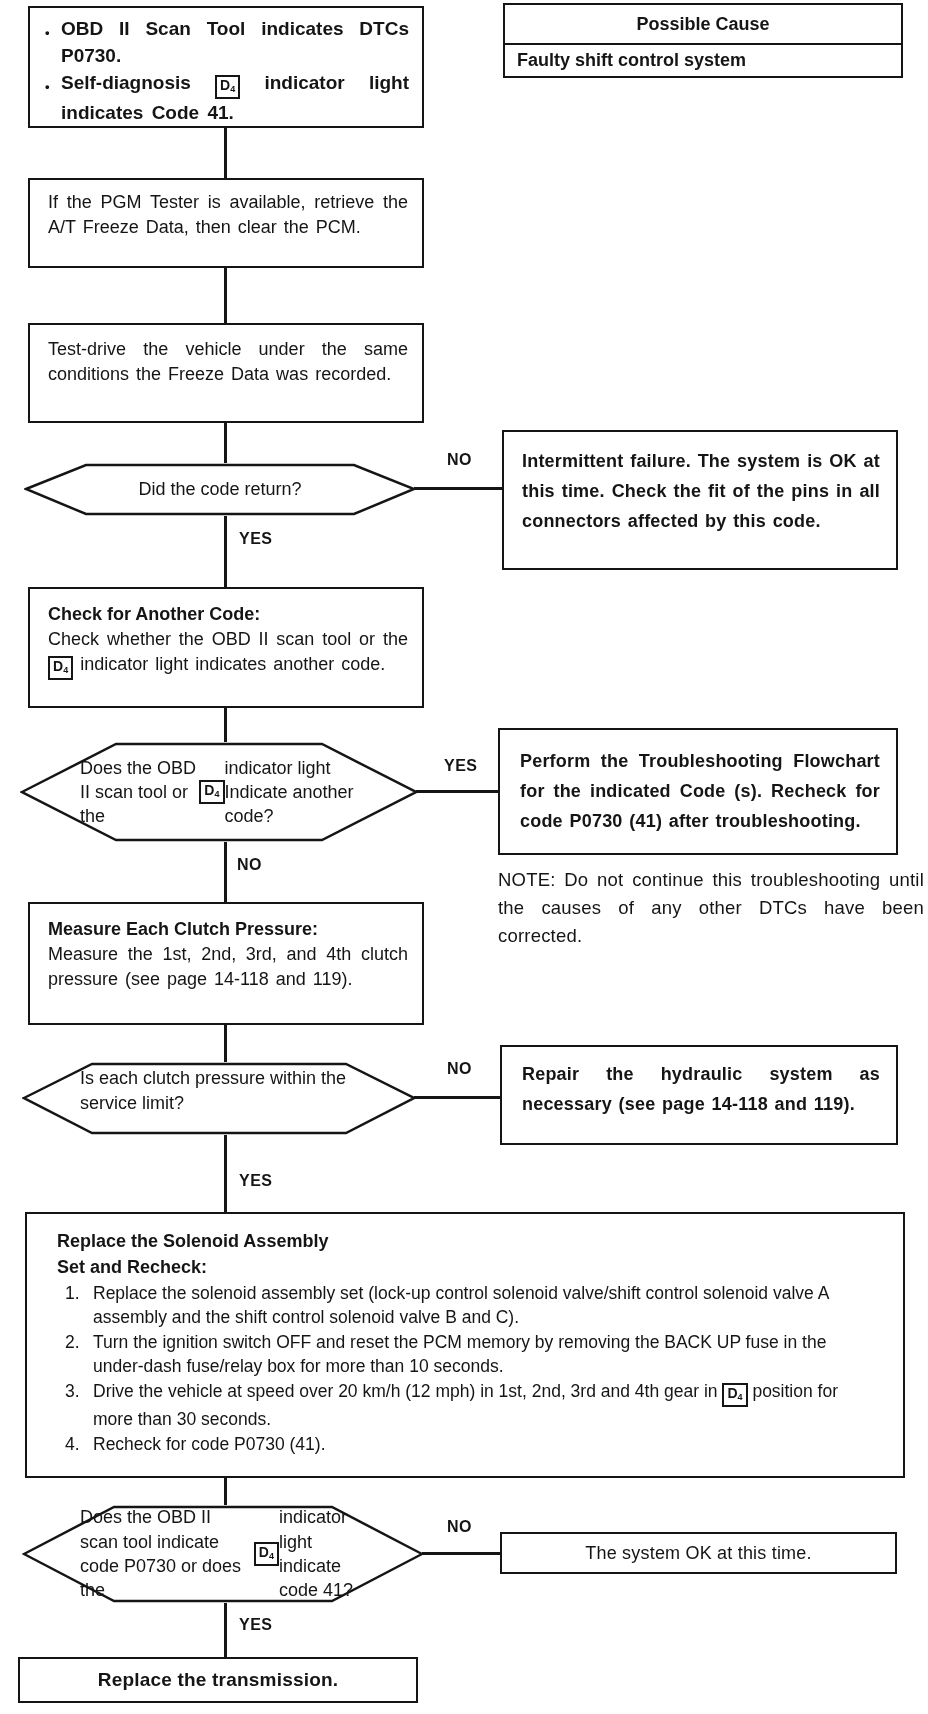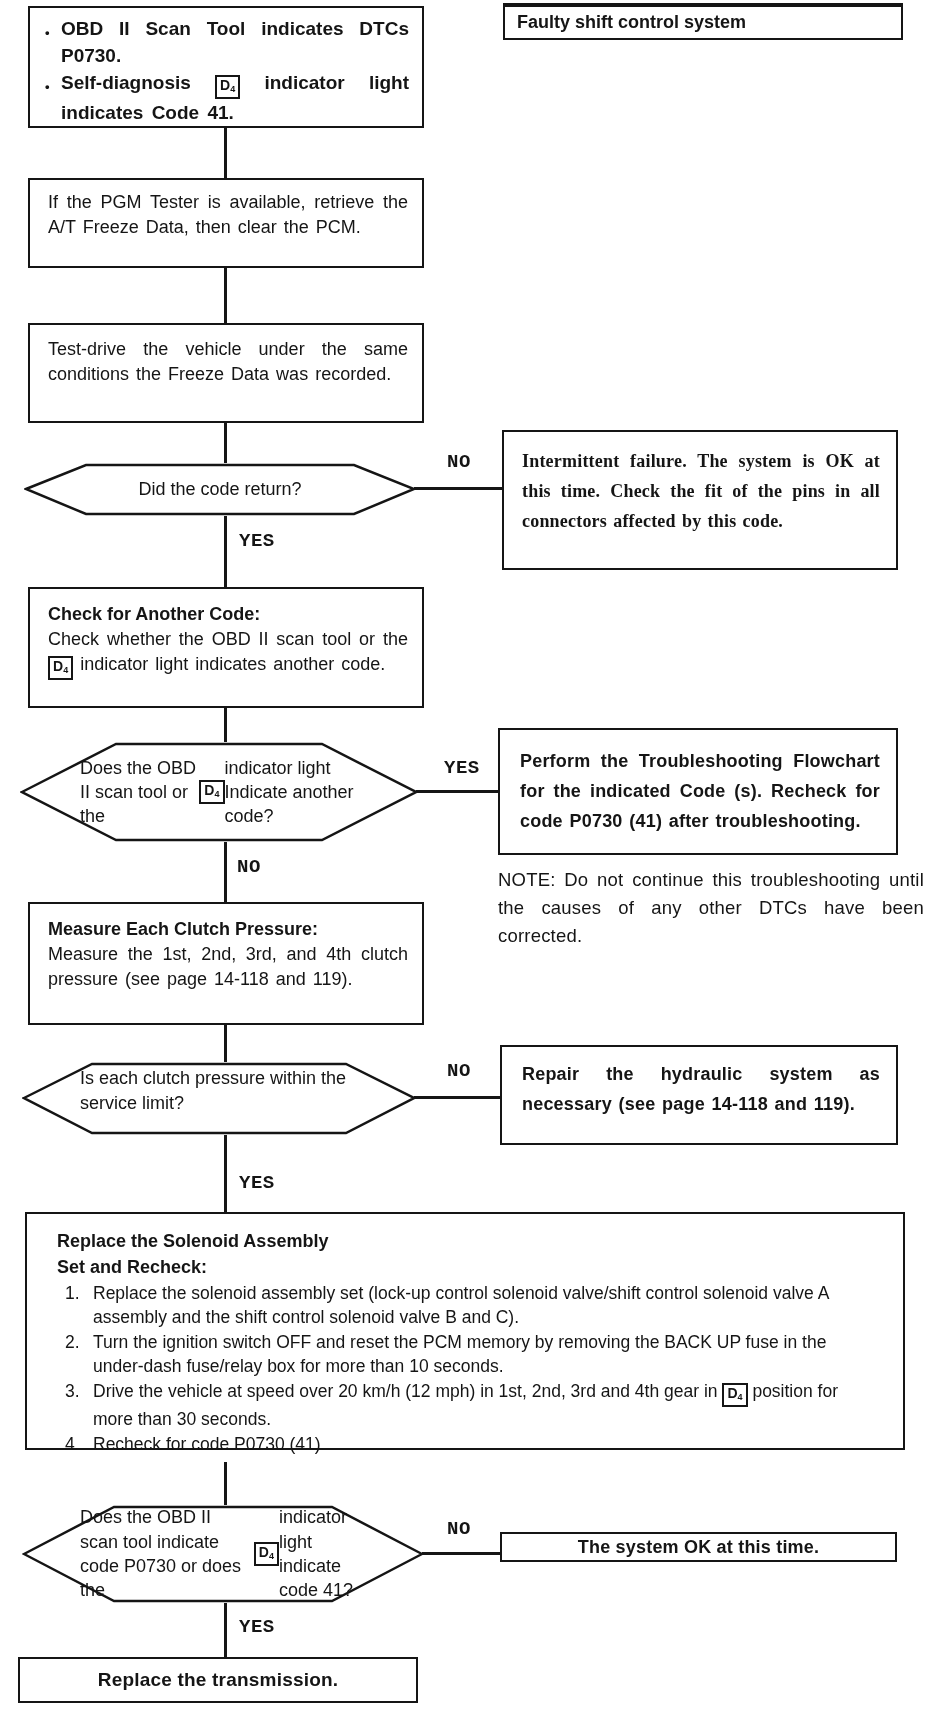--- a/index.html
+++ b/index.html
@@ -7,21 +7,21 @@
     position:relative;width:928px;height:1714px;background:#ffffff;
     font-family:"Liberation Sans", sans-serif;color:#151515;margin:0 auto;
     overflow:hidden;
   }
   .box{
     position:absolute;background:#fff;border:2.5px solid #151515;
     box-sizing:border-box;font-size:18px;line-height:1.38;color:#151515;
   }
   .justify{text-align:justify;}
   .vline,.hline{position:absolute;background:#151515;}
-  .lbl{position:absolute;font-weight:bold;font-size:19px;letter-spacing:.5px;color:#151515;font-family:Liberation Mono, monospace;}
+  .lbl{position:absolute;font-weight:bold;font-size:16px;letter-spacing:.5px;color:#151515;}
   .hex{position:absolute;}
   .hex svg{position:absolute;left:0;top:0;display:block;}
   .hex-text{position:absolute;inset:0;display:flex;align-items:center;font-size:18px;line-height:1.35;}
   .d4-icon{
     display:inline-block;border:2px solid #151515;padding:0 3px;
     font-weight:bold;font-size:14px;line-height:16px;vertical-align:-1px;background:#fff;
   }
   .d4-icon sub{font-size:9px;vertical-align:-2px;}
   .bullet-row{display:flex;}
   .bullet-row .bullet{flex:none;width:16px;font-size:13px;padding-top:4px;}
@@ -70,37 +70,38 @@
       <span class="bullet">•</span>
       <span class="btext">OBD II Scan Tool indicates DTCs P0730.</span>
     </div>
     <div class="bullet-row">
       <span class="bullet">•</span>
       <span class="btext">Self-diagnosis <span class="d4-icon">D<sub>4</sub></span> indicator light indicates Code 41.</span>
     </div>
   </div>
 
   <div class="pc-table" style="left:503px;top:3px;width:400px;">
+    <div class="pc-header">Possible Cause</div>
     <div class="pc-row">Faulty shift control system</div>
   </div>
 
   <div class="box justify" style="left:28px;top:178px;width:396px;height:90px;padding:10px 14px 10px 18px;line-height:25px;word-spacing:2px;">If the PGM Tester is available, retrieve the A/T Freeze Data, then clear the PCM.</div>
 
   <div class="box justify" style="left:28px;top:323px;width:396px;height:100px;padding:12px 14px 10px 18px;line-height:25px;word-spacing:2px;">Test-drive the vehicle under the same conditions the Freeze Data was recorded.</div>
 
   <div class="hex" style="left:24px;top:463px;width:392px;height:53px;">
     <svg width="392" height="53">
       <polygon points="2,26 62,2 330,2 390,26 330,51 62,51" fill="#ffffff" stroke="#151515" stroke-width="2.5"></polygon>
     </svg>
     <div class="hex-text" style="justify-content:center;">Did the code return?</div>
   </div>
   <div class="lbl" style="left:447px;top:451px;">NO</div>
   <div class="lbl" style="left:239px;top:530px;">YES</div>
 
-  <div class="box rbold" style="left:502px;top:430px;width:396px;height:140px;padding:14px 16px 10px 18px;font-size:18px;font-family:Liberation Serif, serif;">Intermittent failure. The system is OK at this time. Check the fit of the pins in all connectors affected by this code.</div>
+  <div class="box rbold" style="left:502px;top:430px;width:396px;height:140px;padding:14px 16px 10px 18px;font-size:18px;">Intermittent failure. The system is OK at this time. Check the fit of the pins in all connectors affected by this code.</div>
 
   <div class="box" style="left:28px;top:587px;width:396px;height:121px;padding:13px 14px 10px 18px;line-height:25px;">
     <div class="title-line">Check for Another Code:</div>
     <div class="justify" style="word-spacing:2px;">Check whether the OBD II scan tool or the <span class="d4-icon">D<sub>4</sub></span> indicator light indicates another code.</div>
   </div>
 
   <div class="hex" style="left:20px;top:742px;width:398px;height:100px;">
     <svg width="398" height="100">
       <polygon points="2,50 96,2 302,2 396,50 302,98 96,98" fill="#ffffff" stroke="#151515" stroke-width="2.5"></polygon>
     </svg>
@@ -122,21 +123,21 @@
     <svg width="394" height="73">
       <polygon points="2,36 70,2 324,2 392,36 324,71 70,71" fill="#ffffff" stroke="#151515" stroke-width="2.5"></polygon>
     </svg>
     <div class="hex-text" style="padding:0 52px 16px 58px;">Is each clutch pressure within the service limit?</div>
   </div>
   <div class="lbl" style="left:447px;top:1060px;">NO</div>
   <div class="lbl" style="left:239px;top:1172px;">YES</div>
 
   <div class="box rbold" style="left:500px;top:1045px;width:398px;height:100px;padding:12px 16px 8px 20px;font-size:18px;">Repair the hydraulic system as necessary (see page 14-118 and 119).</div>
 
-  <div class="box" style="left:25px;top:1212px;width:880px;height:238px;padding:14px 22px 8px 30px;font-size:17.5px;line-height:24px;">
+  <div class="box" style="left:25px;top:1212px;width:880px;height:266px;padding:14px 22px 8px 30px;font-size:17.5px;line-height:24px;">
     <div class="title-line" style="font-size:18px;line-height:26px;">Replace the Solenoid Assembly</div>
     <div class="title-line" style="font-size:18px;line-height:26px;">Set and Recheck:</div>
     <div class="step">
       <span class="num">1.</span>
       <span class="stext">Replace the solenoid assembly set (lock-up control solenoid valve/shift control solenoid valve A assembly and the shift control solenoid valve B and C).</span>
     </div>
     <div class="step">
       <span class="num">2.</span>
       <span class="stext">Turn the ignition switch OFF and reset the PCM memory by removing the BACK UP fuse in the under-dash fuse/relay box for more than 10 seconds.</span>
     </div>
@@ -152,17 +153,17 @@
 
   <div class="hex" style="left:22px;top:1505px;width:402px;height:98px;">
     <svg width="402" height="98">
       <polygon points="2,49 92,2 310,2 400,49 310,96 92,96" fill="#ffffff" stroke="#151515" stroke-width="2.5"></polygon>
     </svg>
     <div class="hex-text" style="padding:0 52px 0 58px;">Does the OBD II scan tool indicate code P0730 or does the <span class="d4-icon">D<sub>4</sub></span> indica­tor light indicate code 41?</div>
   </div>
   <div class="lbl" style="left:447px;top:1518px;">NO</div>
   <div class="lbl" style="left:239px;top:1616px;">YES</div>
 
-  <div class="box center-flex" style="left:500px;top:1532px;width:397px;height:30px;font-weight:bold;font-size:18px;letter-spacing:.2px;">The system OK at this time.</div>
+  <div class="box center-flex" style="left:500px;top:1532px;width:397px;height:42px;font-weight:normal;font-size:18px;letter-spacing:.2px;">The system OK at this time.</div>
 
   <div class="box center-flex" style="left:18px;top:1657px;width:400px;height:46px;font-weight:bold;font-size:19px;letter-spacing:.2px;">Replace the transmission.</div>
 
 </div>
 
 </body></html>

